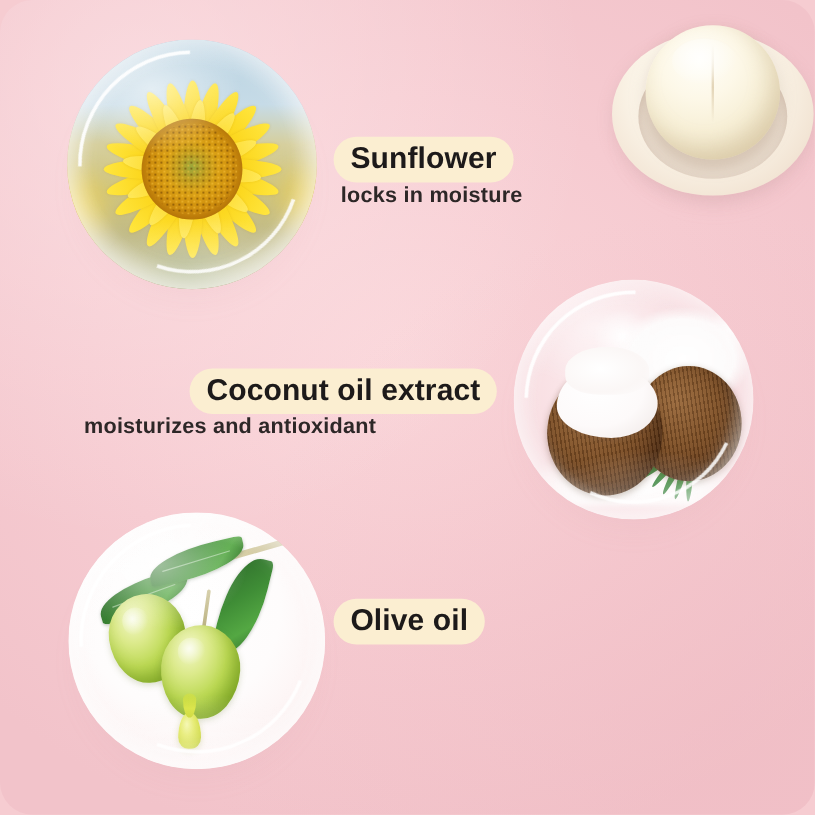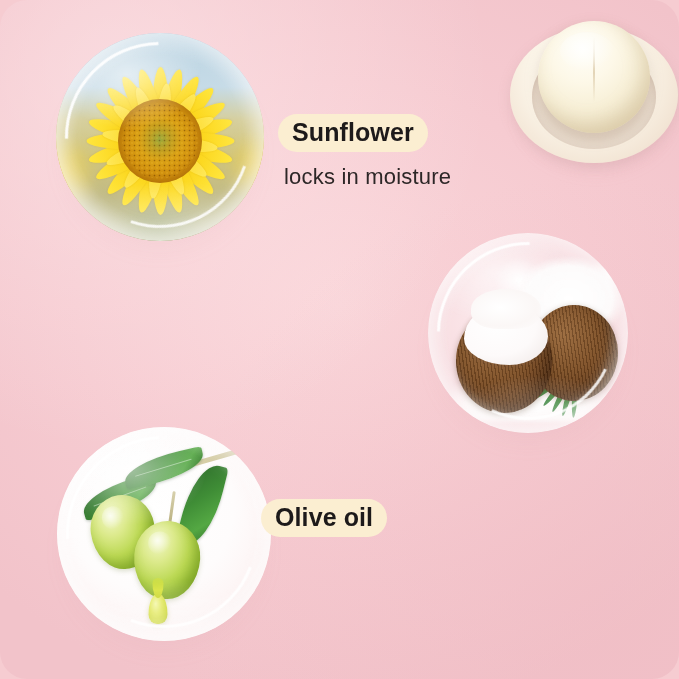--- a/index.html
+++ b/index.html
@@ -311,36 +311,36 @@
     padding:4px 14px 6px 14px;
     color:#1d1a1a;
     font-weight:bold;
     font-size:25px;
     line-height:1.12;
     letter-spacing:.1px;
     white-space:nowrap;
   }
   .subtitle {
     color:#2d2727;
-    font-size:22px;
-    font-weight:400;
+    font-size:18px;
+    font-weight:700;
     line-height:1.2;
     letter-spacing:.2px;
     white-space:nowrap;
-    margin-top:12px;
+    margin-top:0;
   }
 
   #text-sunflower { left:278px; top:114px; }
   #text-sunflower .subtitle { margin-left:6px; }
 
   #text-coconut   { left:149px; top:307px; }
   #text-coconut .pill { margin-left:9px; }
   #text-coconut .subtitle { margin-left:-79px; }
 
-  #text-olive     { left:261px; top:499px; }
+  #text-olive     { left:278px; top:499px; }
   #text-olive .subtitle { margin-left:7px; }
 </style>
 </head>
 <body>
 
 <div id="stage">
 
   <div class="bg-wash"></div>
 
   <div class="sphere-shadow" style="left:48px; top:42px; width:224px; height:224px;"></div>
@@ -429,20 +429,24 @@
 
       <div class="cc-nut" id="cc-nut-right"></div>
       <div class="cc-nut" id="cc-nut-left"></div>
       <div class="cc-cream"></div>
     </div>
     <div class="glass-overlay"></div>
     <div class="gloss-arc" style="left:9px; top:9px; width:182px; height:182px; transform:rotate(-44deg);"></div>
     <div class="gloss-arc-lower" style="left:13px; top:13px; width:174px; height:174px; transform:rotate(-20deg);"></div>
   </div>
 
+  <div class="text-block" id="text-coconut">
+    <div><span class="pill">Coconut oil extract</span></div>
+    <div class="subtitle">moisturizes and antioxidant</div>
+  </div>
 
   <div class="sphere-shadow" style="left:49px; top:436px; width:230px; height:230px;"></div>
   <div class="sphere" id="sphere-olive">
     <div class="sphere-art olive-scene">
       <div class="ol-branch"></div>
       <div class="ol-leaf" id="ol-leaf-1">
         <div class="ol-leaf-vein"></div>
       </div>
       <div class="ol-leaf" id="ol-leaf-2">
         <div class="ol-leaf-vein"></div>

